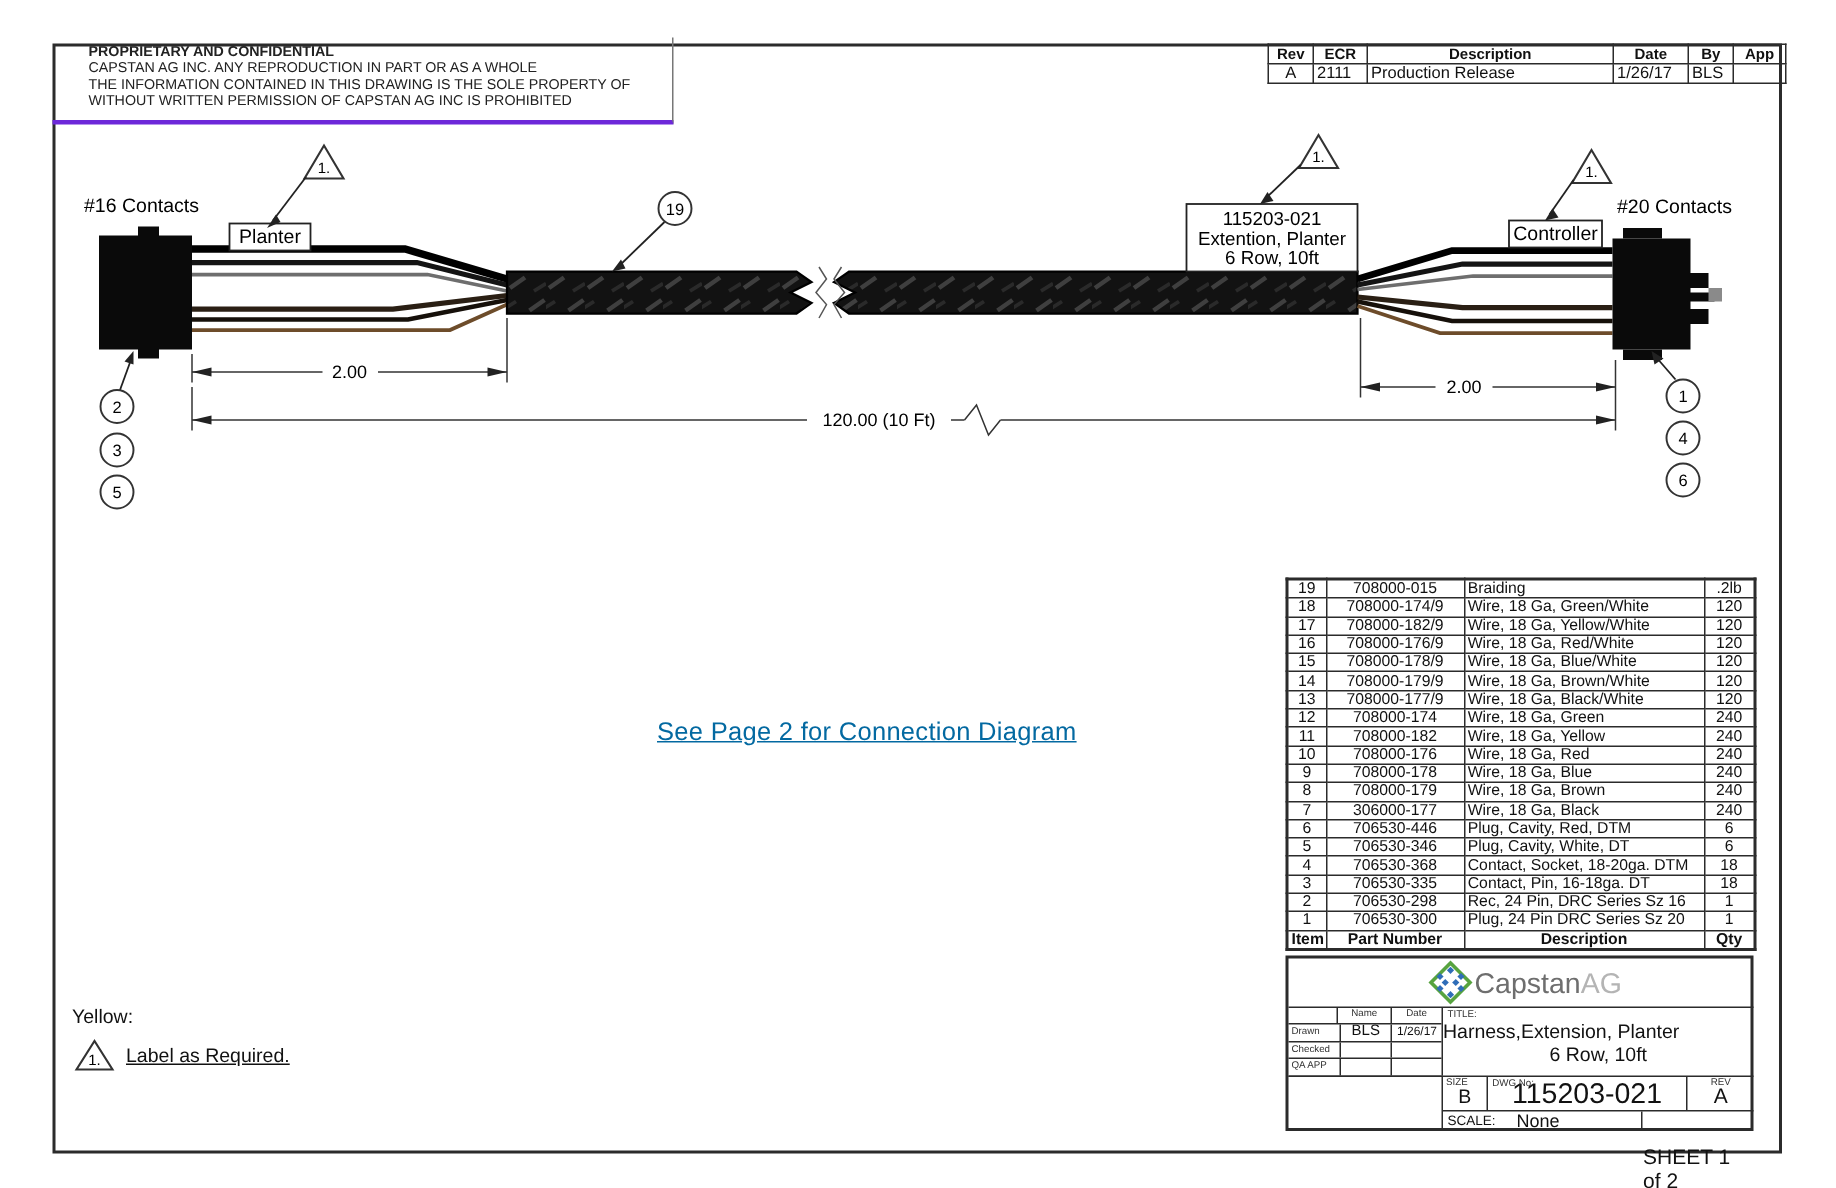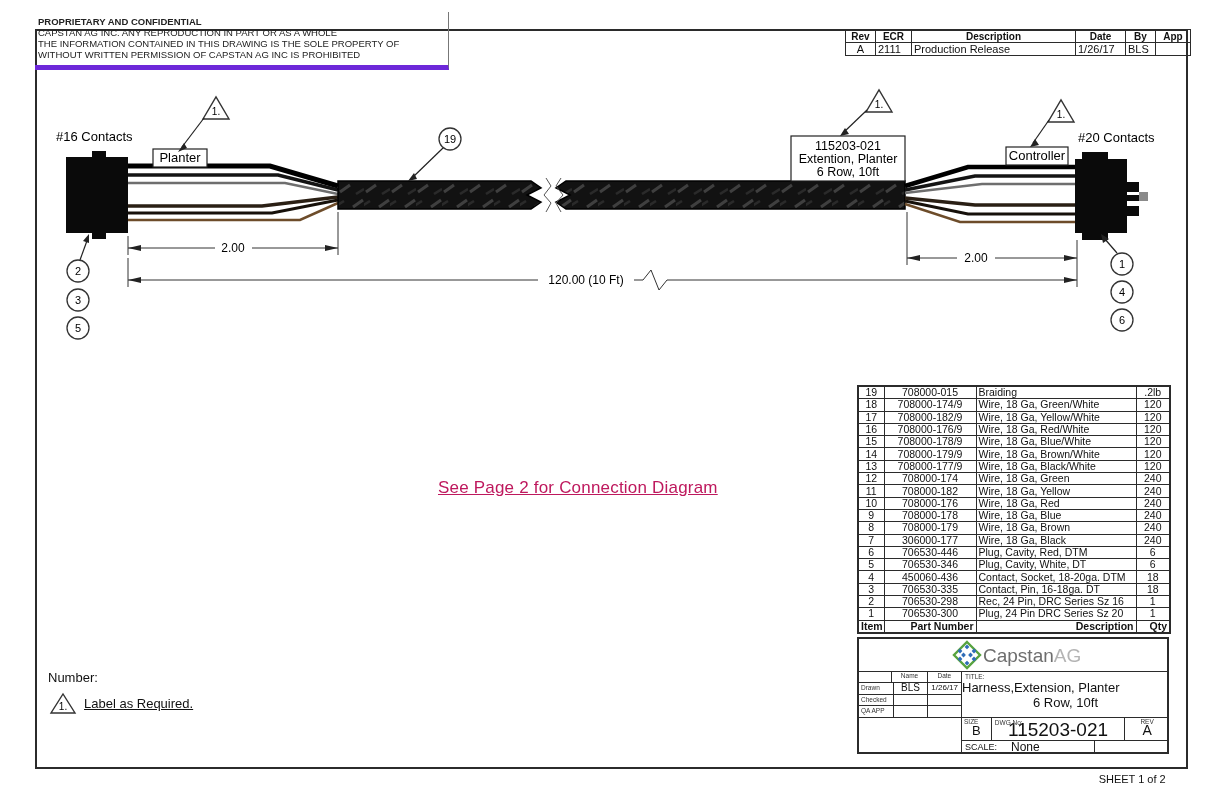--- a/index.html
+++ b/index.html
@@ -1,38 +1,38 @@
 <!DOCTYPE html>
 <html><head>
 <meta charset="utf-8">
 <style>
   html,body{margin:0;padding:0;background:#fff;}
   .page{position:relative;width:1224px;height:792px;background:#fff;overflow:hidden;
         font-family:"Liberation Sans",sans-serif;color:#111;}
   .sheet{position:absolute;left:35px;top:29px;width:1153px;height:740px;border:2px solid #2b2b2b;box-sizing:border-box;}
   
-  .prop{position:absolute;left:35px;top:12px;width:414px;height:58px;border-right:1px solid #777;border-bottom:5px solid #6d28d9;
-        box-sizing:border-box;padding:4px 0 0 3px;font-size:9.5px;line-height:11px;color:#222;}
+  .prop{position:absolute;left:35px;top:25px;width:414px;height:58px;border-right:1px solid #777;border-bottom:3px solid #6d28d9;
+        box-sizing:border-box;padding:4px 0 0 24px;font-size:9.5px;line-height:11px;color:#222;}
   .prop .t{font-weight:bold;}
   
   table{border-collapse:collapse;}
   .revtbl{position:absolute;left:845px;top:29px;width:345px;table-layout:fixed;}
   .revtbl td,.revtbl th{border:1px solid #2b2b2b;font-size:10px;padding:0 2px;height:12px;overflow:hidden;white-space:nowrap;}
   .revtbl th{font-weight:bold;text-align:center;}
   .revtbl td{font-size:11px;}
   
   .bom{position:absolute;left:857px;top:385px;width:312px;table-layout:fixed;border:2px solid #2b2b2b;}
   .bom td{border:1px solid #2b2b2b;font-size:10.5px;line-height:11px;height:11.3px;padding:0 2px;overflow:hidden;white-space:nowrap;}
   .bom .c{text-align:center;}
-  .bom .hdr td{font-weight:bold;text-align:right;font-size:10.5px;}
+  .bom .hdr td{font-weight:bold;text-align:center;font-size:10.5px;}
   
   .tb{position:absolute;left:857px;top:637px;width:312px;height:117px;border:2px solid #2b2b2b;box-sizing:border-box;}
   .tb .abs{position:absolute;box-sizing:border-box;border:1px solid #2b2b2b;}
   .tiny{font-size:6.5px;color:#333;}
-  .seepage{position:absolute;left:438px;top:478px;font-size:17px;text-decoration:underline;color:#be185d;letter-spacing:.2px;}
+  .seepage{position:absolute;left:438px;top:478px;font-size:17px;text-decoration:underline;color:#0369a1;letter-spacing:.2px;}
   .notes{position:absolute;left:48px;top:670px;font-size:13px;color:#111;}
   .notes .row{display:flex;align-items:center;margin-top:6px;}
   svg{display:block;}
   .overlay{position:absolute;left:0;top:0;}
 </style>
 </head>
 <body>
 
 <div class="page">
   <div class="sheet"></div>
@@ -310,21 +310,21 @@
         <td class="c">6</td>
       </tr>
         <tr>
         <td class="c">5</td>
         <td class="c">706530-346</td>
         <td>Plug, Cavity, White, DT</td>
         <td class="c">6</td>
       </tr>
         <tr>
         <td class="c">4</td>
-        <td class="c">450060-436</td>
+        <td class="c">706530-368</td>
         <td>Contact, Socket, 18-20ga. DTM</td>
         <td class="c">18</td>
       </tr>
         <tr>
         <td class="c">3</td>
         <td class="c">706530-335</td>
         <td>Contact, Pin, 16-18ga. DT</td>
         <td class="c">18</td>
       </tr>
         <tr>
@@ -418,26 +418,26 @@
         <div class="tiny" style="text-align:center;">REV</div>
         <div style="font-size:14px;text-align:center;line-height:11px;">A</div>
       </div>
     </div>
 
     <div class="abs" style="left:103px;top:101px;width:207px;height:12px;border:0;border-top:1px solid #2b2b2b;display:flex;">
       <div style="width:133px;border-right:1px solid #2b2b2b;display:flex;align-items:center;">
         <span style="font-size:9px;padding-left:3px;">SCALE:</span>
         <span style="font-size:12px;padding-left:14px;">None</span>
       </div>
-      <div style="width:74px;display:flex;align-items:center;justify-content:center;font-size:11px;margin-top:38px;">SHEET 1 of 2</div>
+      <div style="width:74px;display:flex;align-items:center;justify-content:center;font-size:14px;margin-top:38px;">SHEET 1 of 2</div>
     </div>
   </div>
 
   <div class="notes">
-    <div>Number:</div>
+    <div>Yellow:</div>
     <div class="row">
       <svg width="30" height="24" viewBox="0 0 30 24">
         <polygon points="3,22 27,22 15,3" fill="none" stroke="#333" stroke-width="1.4"></polygon>
         <text x="15" y="19" font-size="10" text-anchor="middle">1.</text>
       </svg>
       <span style="margin-left:6px;text-decoration:underline;">Label as Required.</span>
     </div>
   </div>
 </div>
 

